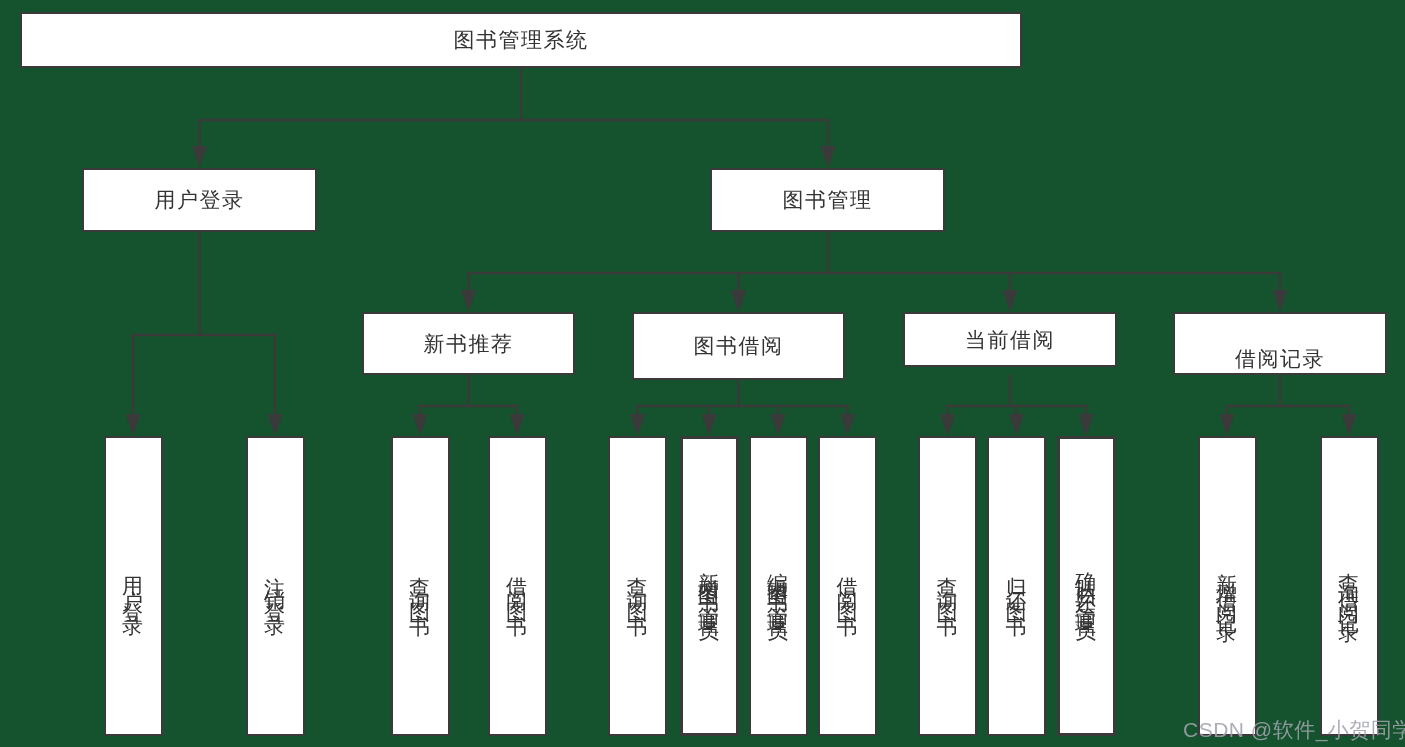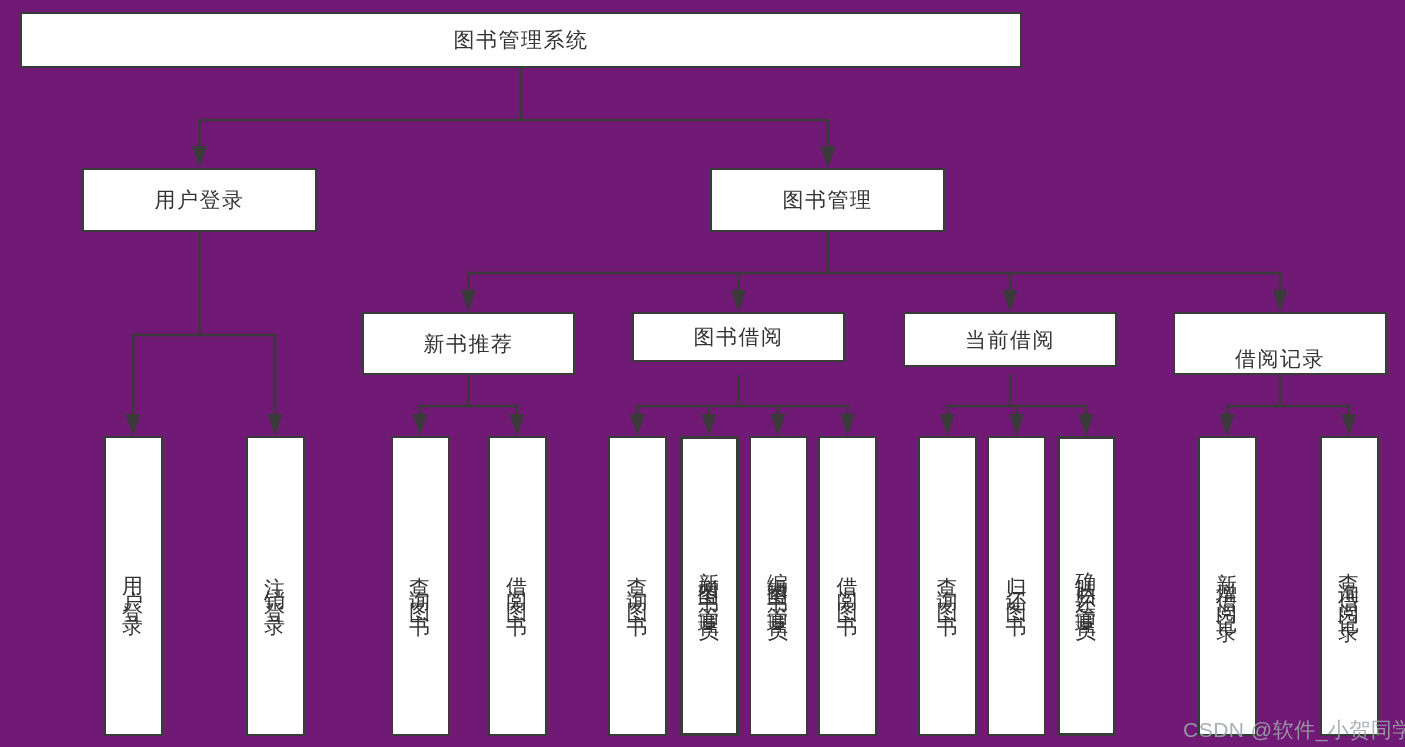--- a/index.html
+++ b/index.html
@@ -1,20 +1,20 @@
 <!DOCTYPE html>
 <html><head>
 <meta charset="utf-8">
 <style>
   html,body { margin:0; padding:0; background:#ffffff; }
   body { font-family:"Liberation Sans", sans-serif; }
   .canvas {
     position:relative;
     width:1405px; height:747px;
-    background:#701a75;
+    background:#14532d;
     overflow:hidden;
   }
   svg.wires { position:absolute; left:0; top:0; pointer-events:none; }
   .node {
     position:absolute;
     box-sizing:border-box;
     background:#ffffff;
     border:2.5px solid #3a3a3a;
     display:flex;
     align-items:center;
@@ -103,21 +103,21 @@
   <div class="node" style="left:82px; top:168px; width:235px; height:64px;">
     <span>用户登录</span>
   </div>
   <div class="node" style="left:362px; top:312px; width:213px; height:63px;">
     <span>新书推荐</span>
   </div>
 
   <div class="node" style="left:710px; top:168px; width:235px; height:64px;">
     <span>图书管理</span>
   </div>
-  <div class="node" style="left:632px; top:312px; width:213px; height:50px;">
+  <div class="node" style="left:632px; top:312px; width:213px; height:68px;">
     <span>图书借阅</span>
   </div>
   <div class="node" style="left:903px; top:312px; width:214px; height:55px;">
     <span>当前借阅</span>
   </div>
   <div class="node" style="left:1173px; top:312px; width:214px; height:63px;align-items:flex-end;">
     <span>借阅记录</span>
   </div>
 
   <div class="leaf" style="left:103.5px;">

